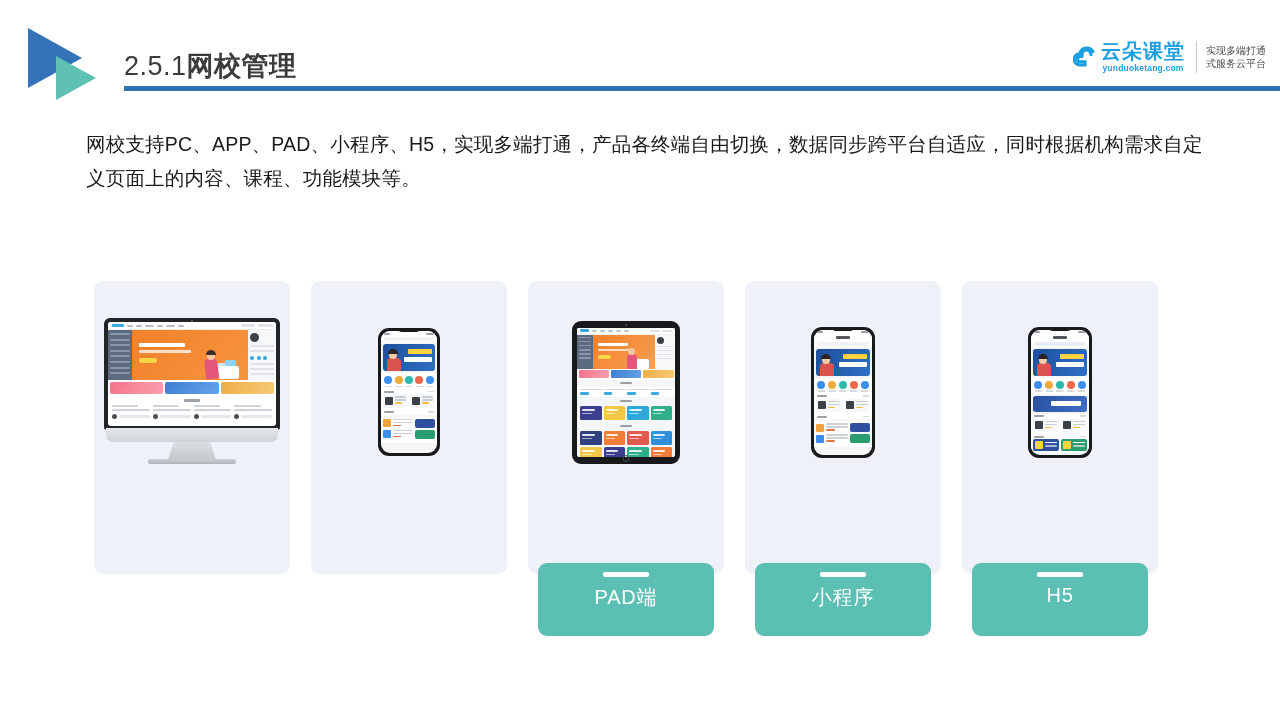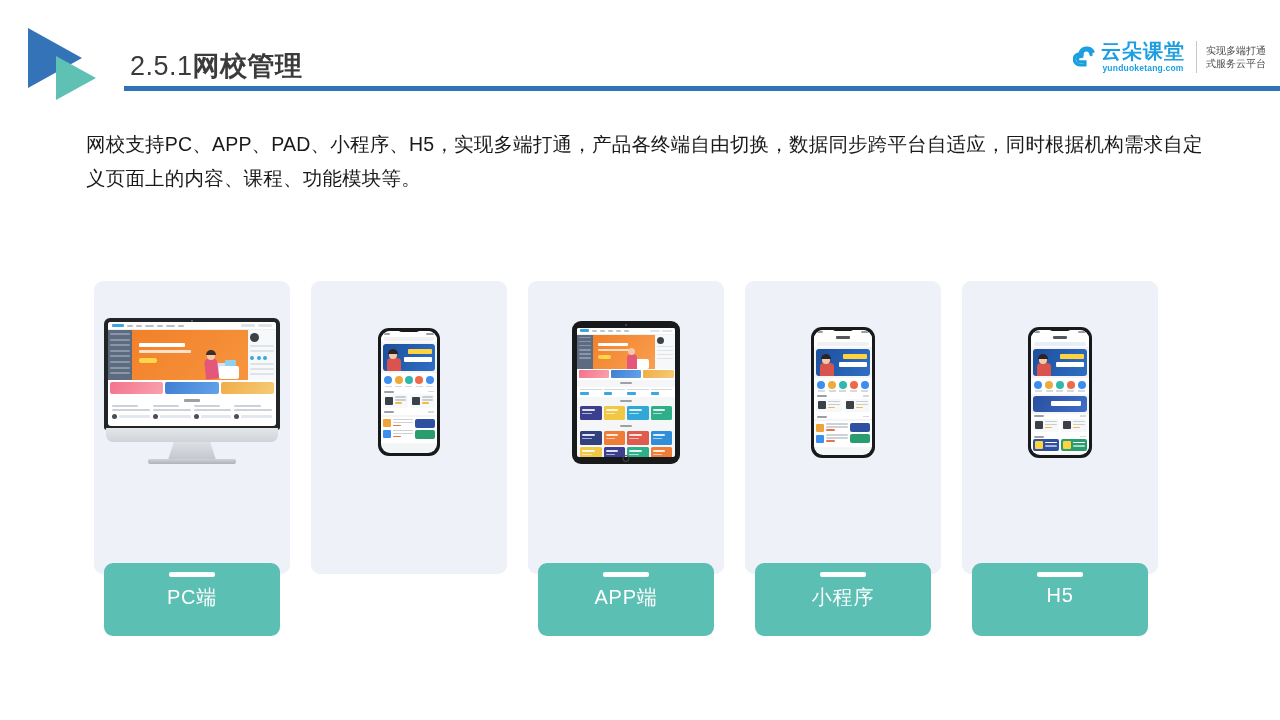--- a/index.html
+++ b/index.html
@@ -16,21 +16,21 @@
     position:absolute;left:0;top:0;width:0;height:0;
     border-top:30px solid transparent;border-bottom:30px solid transparent;
     border-left:54px solid #3573b9;
   }
   .tri-teal{
     position:absolute;left:28px;top:28px;width:0;height:0;
     border-top:22px solid transparent;border-bottom:22px solid transparent;
     border-left:40px solid #5fc0b4;
   }
   .head-title{
-    position:absolute;left:130px;top:48px;
+    position:absolute;left:124px;top:48px;
     font-size:27px;color:#3b3b3b;letter-spacing:.5px;white-space:nowrap;
   }
   .head-title .num{font-weight:400;}
   .head-title .zh{font-weight:700;}
   .head-rule{position:absolute;left:124px;top:86px;right:0;height:5px;background:#3073b5;}
 
   
   .brand{position:absolute;right:14px;top:33px;display:flex;align-items:center;height:48px;text-align:center;}
   .brand-logo{display:flex;align-items:center;}
   .cloud-ic{
@@ -344,24 +344,20 @@
                     </div>
                   </div>
               </div>
             </div>
           </div>
           <div class="mon-chin"></div>
           <div class="mon-neck"></div>
           <div class="mon-base"></div>
         </div>
       </div>
-      <div class="label">
-        <span class="bar"></span>
-        <span class="txt">PC端</span>
-      </div>
     </div>
 
     <div class="card">
       <div class="device-wrap">
         <div class="phone">
           <div class="notch"></div>
           <div class="phone-screen">
             <div class="ph-status">
                 <i class="l"></i>
                 <i class="r"></i>
@@ -578,21 +574,21 @@
                   <i></i>
                   <u></u>
                 </div>
             </div>
           </div>
           <div class="tb-home"></div>
         </div>
       </div>
       <div class="label">
         <span class="bar"></span>
-        <span class="txt">APP端</span>
+        <span class="txt">PAD端</span>
       </div>
     </div>
 
     <div class="card">
       <div class="device-wrap">
         <div class="phone big">
           <div class="notch"></div>
           <div class="phone-screen">
             <div class="ph-status">
                 <i class="l"></i>

